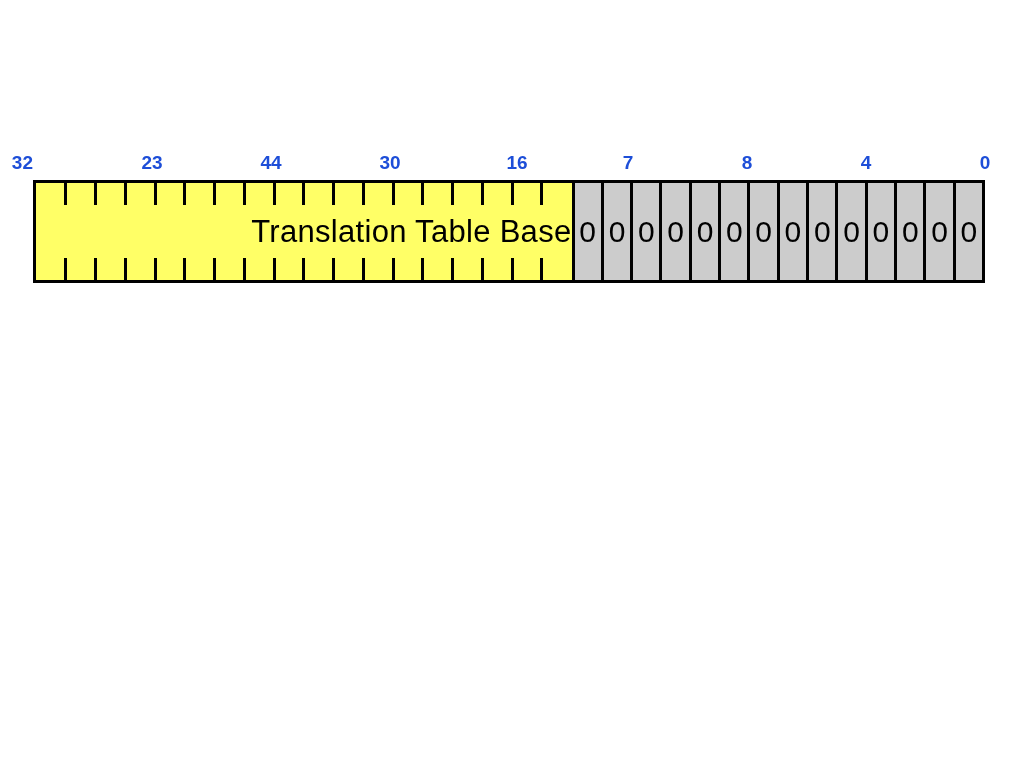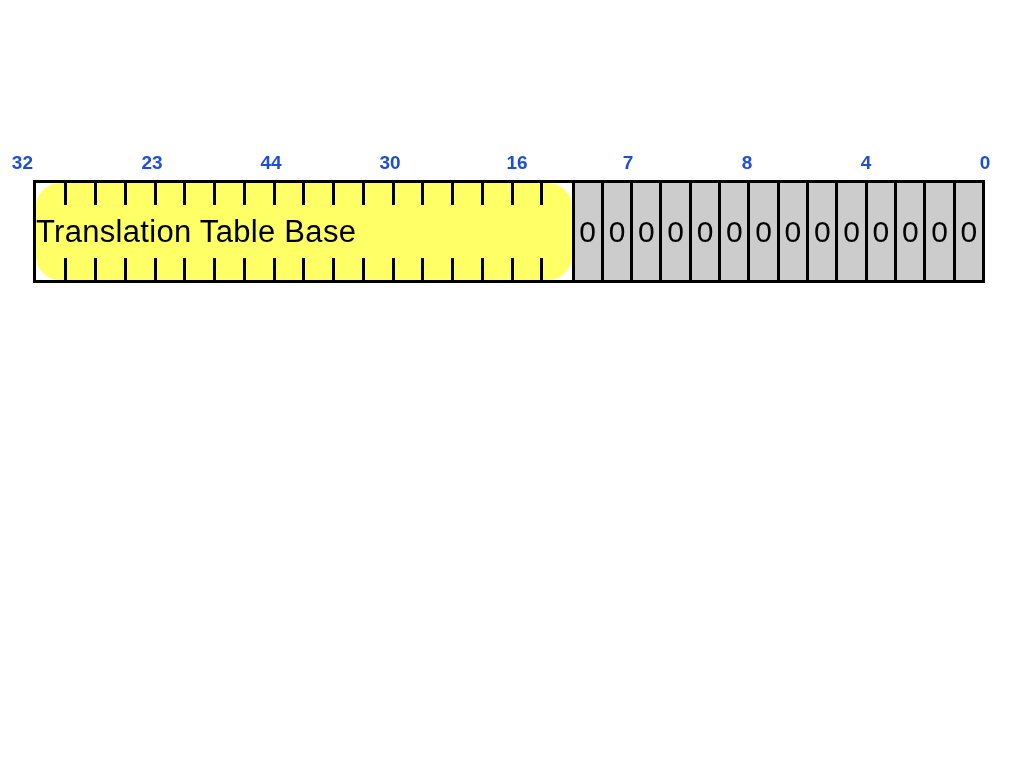--- a/index.html
+++ b/index.html
@@ -66,23 +66,22 @@
     background: #ffffff;
   }
 
   
   #ttb-field {
     position: relative;
     flex: 0 0 auto;
     background: #ffff66;
     display: flex;
     align-items: center;
-    justify-content: flex-start;
+    justify-content: flex-end;
     overflow: hidden;
-    border-radius: 24px;
   }
   #ttb-label {
     position: relative;
     z-index: 2;
     font-family: "Liberation Sans", sans-serif;
     font-size: 31px;
     font-weight: 400;
     color: #000000;
     white-space: nowrap;
     letter-spacing: 0.3px;

